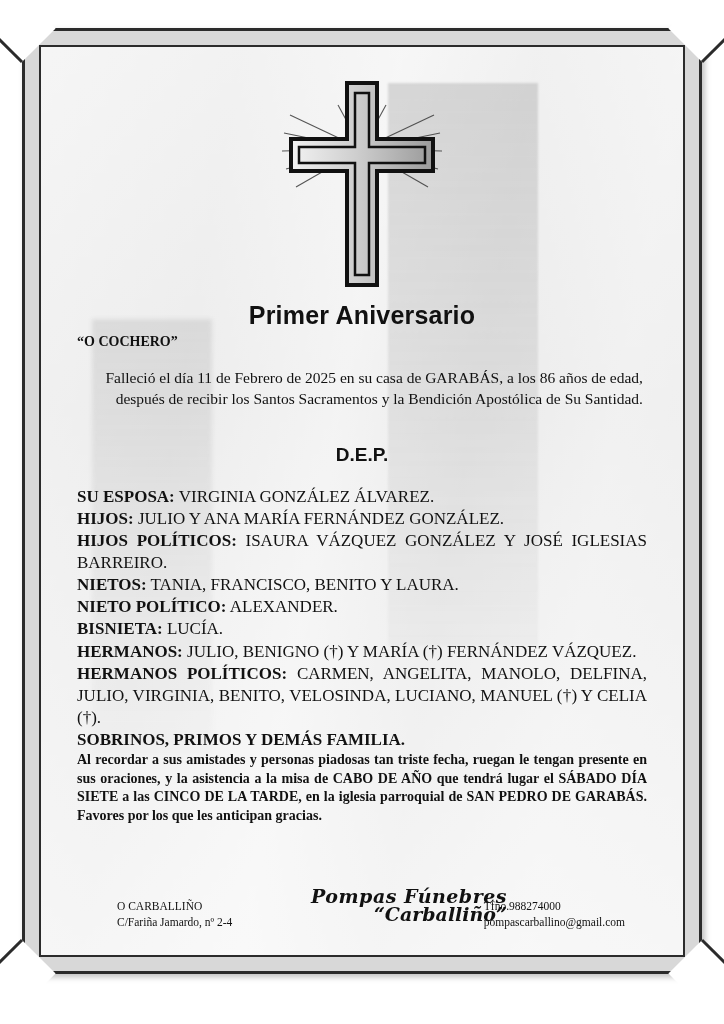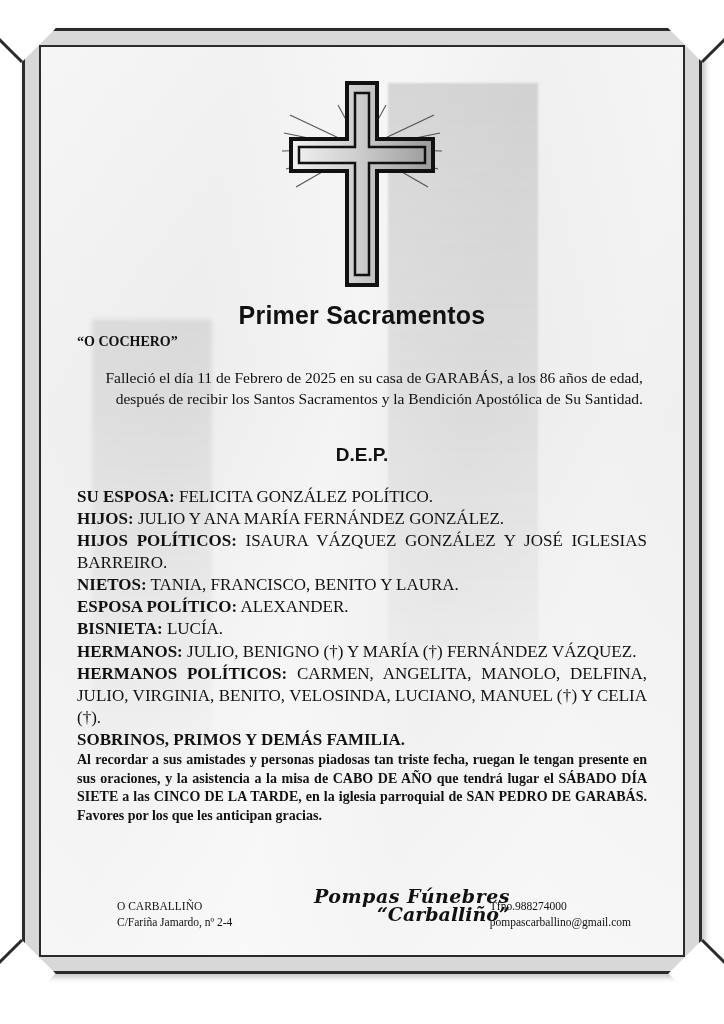--- a/index.html
+++ b/index.html
@@ -166,21 +166,21 @@
     margin-top: 0;
     font-size: 14px;
     line-height: 1.33;
     text-align: justify;
     font-weight: bold;
   }
 
   .footer {
     position: absolute;
     left: 36px;
-    right: 24px;
+    right: 30px;
     bottom: 10px;
     height: 56px;
   }
   .footer-left {
     position: absolute;
     left: 40px;
     top: 10px;
     font-size: 11.5px;
     line-height: 1.35;
     text-align: left;
@@ -258,50 +258,50 @@
                 <stop offset="100%" stop-color="#9a9a9a"></stop>
               </linearGradient>
             </defs>
 
             <path d="M60 2 H90 V58 H146 V90 H90 V204 H60 V90 H4 V58 H60 Z" fill="url(#crossGrad)" stroke="#111" stroke-width="4"></path>
 
             <path d="M68 12 H82 V66 H138 V82 H82 V194 H68 V82 H12 V66 H68 Z" fill="none" stroke="#111" stroke-width="2.5"></path>
           </svg>
         </div>
 
-        <div class="title-aniv">Primer Sacramentos</div>
+        <div class="title-aniv">Primer Aniversario</div>
 
 
         <div class="nickname">“O COCHERO”</div>
 
         <div class="death-line">
           <span>Falleció el día 11 de Febrero de 2025 en su casa de GARABÁS, a los 86 años de edad, después de recibir los Santos Sacramentos y la Bendición Apostólica de  Su Santidad.</span>
         </div>
 
         <div class="dep">D.E.P.</div>
 
         <div class="family">
           <p>
             <b>SU ESPOSA:</b>
-            <span>FELICITA GONZÁLEZ POLÍTICO.</span>
+            <span>VIRGINIA GONZÁLEZ ÁLVAREZ.</span>
           </p>
           <p>
             <b>HIJOS:</b>
             <span>JULIO Y ANA MARÍA FERNÁNDEZ GONZÁLEZ.</span>
           </p>
           <p class="fam-just">
             <b>HIJOS  POLÍTICOS:</b>
             <span>ISAURA VÁZQUEZ GONZÁLEZ Y JOSÉ IGLESIAS BARREIRO.</span>
           </p>
           <p>
             <b>NIETOS:</b>
             <span>TANIA, FRANCISCO, BENITO Y LAURA.</span>
           </p>
           <p>
-            <b>ESPOSA POLÍTICO:</b>
+            <b>NIETO POLÍTICO:</b>
             <span>ALEXANDER.</span>
           </p>
           <p>
             <b>BISNIETA:</b>
             <span>LUCÍA.</span>
           </p>
           <p>
             <b>HERMANOS:</b>
             <span>JULIO, BENIGNO (†) Y MARÍA (†) FERNÁNDEZ VÁZQUEZ.</span>
           </p>

